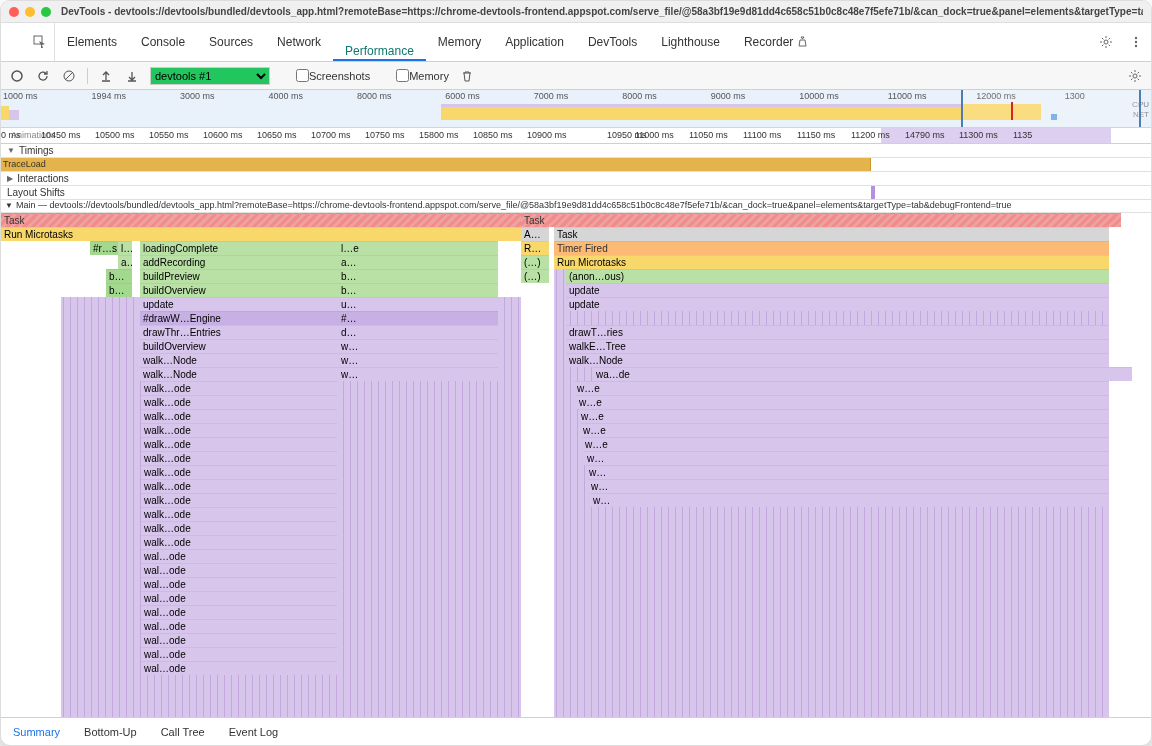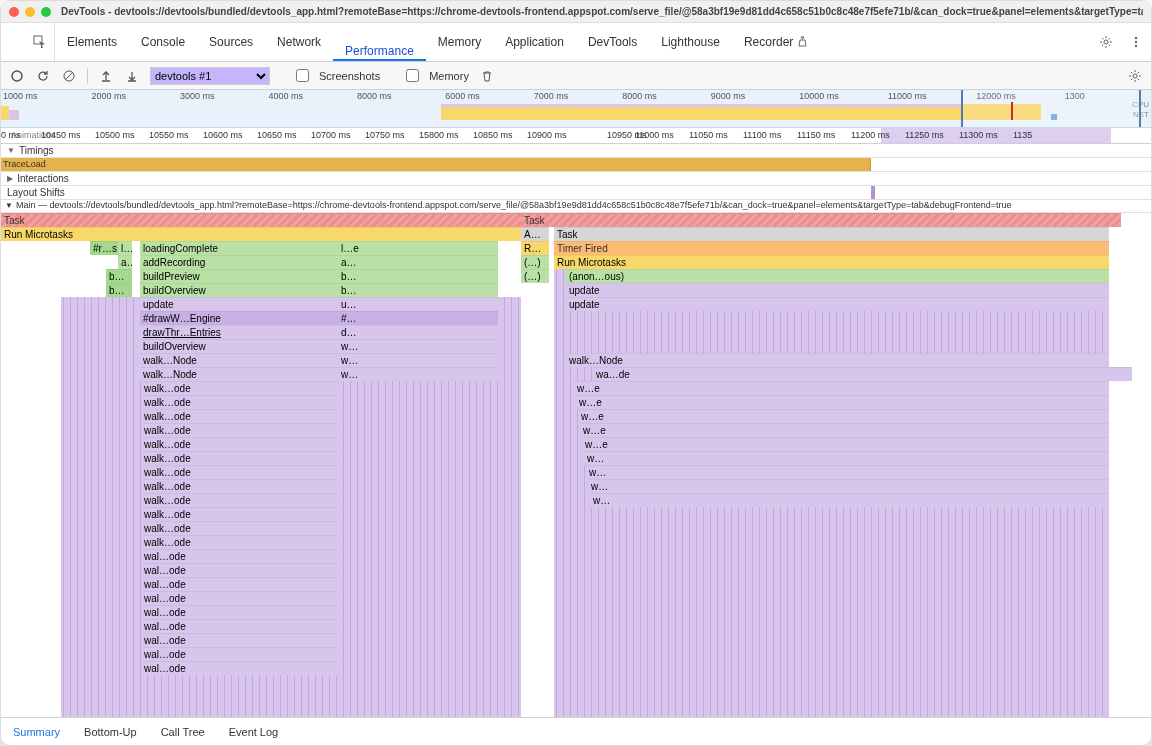--- a/index.html
+++ b/index.html
@@ -7,26 +7,26 @@
 .window { width: 1152px; height: 746px; margin: 0 auto; border: 1px solid #ddd; border-radius: 10px; box-shadow: 0 20px 40px rgba(0,0,0,.25); overflow: hidden; background: #fff; display: flex; flex-direction: column; }
 .titlebar { height: 22px; background: #f0f0f0; display: flex; align-items: center; padding: 0 8px; font-size: 10px; color: #444; border-bottom: 1px solid #ddd; }
 .traffic { display: flex; gap: 6px; margin-right: 10px; }
 .traffic span { width: 10px; height: 10px; border-radius: 50%; display: block; }
 .close-dot { background: #ff5f56; }
 .min-dot { background: #ffbd2e; }
 .max-dot { background: #27c93f; }
 .tabs { height: 39px; border-bottom: 1px solid #d0d0d0; display: flex; align-items: stretch; font-size: 12px; color: #333; padding-left: 24px; }
 .tab-icon { width: 30px; display: flex; align-items: center; justify-content: center; border-right: 1px solid #e0e0e0; }
 .tab { padding: 0 12px; display: flex; align-items: center; cursor: pointer; white-space: nowrap; }
-.tab.active { color: #1d4ed8; border-bottom: 2px solid #1a73e8; margin-top: 20px; }
+.tab.active { color: #0f766e; border-bottom: 2px solid #1a73e8; margin-top: 20px; }
 .tabs .spacer { flex: 1; }
 .toolbar { height: 28px; border-bottom: 1px solid #d0d0d0; display: flex; align-items: center; padding: 0 8px; gap: 10px; font-size: 12px; color: #333; background: #f7f7f7; }
 .toolbar .ico { width: 16px; height: 16px; display: flex; align-items: center; justify-content: center; cursor: pointer; }
-.toolbar select { font-size: 11px; height: 18px; background: #c4b5fd; border: 1px solid #ccc; }
-.toolbar label.cb { display: flex; align-items: center; gap: 10px; font-size: 11px; padding-left: 16px; }
+.toolbar select { font-size: 11px; height: 18px; background: #22c55e; border: 1px solid #ccc; }
+.toolbar label.cb { display: flex; align-items: center; gap: 0; font-size: 11px; padding-left: 16px; }
 .overview { height: 38px; background: #e9f1fb; border-bottom: 1px solid #c6d7ea; position: relative; }
 .overview .axis { position: absolute; top: 1px; left: 0; right: 0; display: flex; font-size: 9px; color: #555; }
 .overview .axis span { flex: 1; text-align: left; padding-left: 2px; }
 .overview .cpu { position: absolute; bottom: 7px; top: 12px; left: 0; right: 10px; }
 .overview .cpu .block { position: absolute; bottom: 0; }
 .overview .labels { position: absolute; right: 2px; top: 10px; font-size: 8px; color: #888; line-height: 10px; text-align: right; }
 .overview .handle { position: absolute; top: 0; bottom: 0; width: 180px; right: 10px; border-left: 2px solid #4f7db0; border-right: 2px solid #4f7db0; background: rgba(255,255,255,.15); }
 .ruler { height: 16px; border-bottom: 1px solid #d0d0d0; position: relative; font-size: 9px; color: #333; background: #fff; overflow: hidden; }
 .ruler .tick { position: absolute; top: 2px; }
 .ruler .highlight { position: absolute; top: 0; bottom: 0; background: #dccff0; }
@@ -152,21 +152,21 @@
         <svg width="14" height="14">
           <circle cx="7" cy="7" r="2" fill="none" stroke="#666"></circle>
           <path d="M7 1v2M7 11v2M1 7h2M11 7h2M3 3l1.4 1.4M9.6 9.6L11 11M11 3l-1.4 1.4M4.4 9.6L3 11" stroke="#666"></path>
         </svg>
       </div>
 </div>
 
 <div class="overview">
   <div class="axis" id="ov-axis">
         <span>1000 ms</span>
-        <span>2000 ms</span>
+        <span>1994 ms</span>
         <span>3000 ms</span>
         <span>4000 ms</span>
         <span>8000 ms</span>
         <span>6000 ms</span>
         <span>7000 ms</span>
         <span>8000 ms</span>
         <span>9000 ms</span>
         <span>10000 ms</span>
         <span>11000 ms</span>
         <span>12000 ms</span>
@@ -202,21 +202,21 @@
         <div class="tick" style="left: 364px;">10750 ms</div>
         <div class="tick" style="left: 418px;">15800 ms</div>
         <div class="tick" style="left: 472px;">10850 ms</div>
         <div class="tick" style="left: 526px;">10900 ms</div>
         <div class="tick" style="left: 580px; margin-left: 26px;">10950 ms</div>
         <div class="tick" style="left: 634px;">11000 ms</div>
         <div class="tick" style="left: 688px;">11050 ms</div>
         <div class="tick" style="left: 742px;">11100 ms</div>
         <div class="tick" style="left: 796px;">11150 ms</div>
         <div class="tick" style="left: 850px;">11200 ms</div>
-        <div class="tick" style="left: 904px;">11250 ms</div>
+        <div class="tick" style="left: 904px;">14790 ms</div>
         <div class="tick" style="left: 958px;">11300 ms</div>
         <div class="tick" style="left: 1012px;">1135</div>
       </div>
 </div>
 
 <div class="section-head">
       <span class="tri">▼</span>
       <span>Timings</span>
     </div>
 <div class="traceload">
@@ -252,21 +252,21 @@
       <div class="row c-green2" style="left: 105px; width: 26px; top: 56px;">b…</div>
       <div class="row c-green" style="left: 139px; width: 198px; top: 56px;">buildPreview</div>
       <div class="row c-green" style="left: 337px; width: 160px; top: 56px;">b…</div>
       <div class="row c-green2" style="left: 105px; width: 26px; top: 70px;">b…</div>
       <div class="row c-green" style="left: 139px; width: 198px; top: 70px;">buildOverview</div>
       <div class="row c-green" style="left: 337px; width: 160px; top: 70px;">b…</div>
       <div class="row c-purple" style="left: 139px; width: 198px; top: 84px;">update</div>
       <div class="row c-purple" style="left: 337px; width: 160px; top: 84px;">u…</div>
       <div class="row c-purple2" style="left: 139px; width: 198px; top: 98px;">#drawW…Engine</div>
       <div class="row c-purple2" style="left: 337px; width: 160px; top: 98px;">#…</div>
-      <div class="row c-purple" style="left: 139px; width: 198px; top: 112px; text-decoration: underline;">drawThr…Entries</div>
+      <div class="row c-purple" style="left: 139px; width: 198px; top: 112px;">drawThr…Entries</div>
       <div class="row c-purple" style="left: 337px; width: 160px; top: 112px;">d…</div>
       <div class="row c-purple" style="left: 139px; width: 198px; top: 126px;">buildOverview</div>
       <div class="row c-purple" style="left: 337px; width: 160px; top: 126px;">w…</div>
       <div class="row c-purple" style="left: 139px; width: 198px; top: 140px;">walk…Node</div>
       <div class="row c-purple" style="left: 337px; width: 160px; top: 140px;">w…</div>
       <div class="row c-purple" style="left: 139px; width: 198px; top: 154px;">walk…Node</div>
       <div class="row c-purple" style="left: 337px; width: 160px; top: 154px;">w…</div>
       <div class="row c-purple" style="left: 140px; width: 196px; top: 168px;">walk…ode</div>
       <div class="row c-purple" style="left: 140px; width: 196px; top: 182px;">walk…ode</div>
       <div class="row c-purple" style="left: 140px; width: 196px; top: 196px;">walk…ode</div>
@@ -291,20 +291,22 @@
       <div class="row c-task" style="left: 520px; width: 28px; top: 14px;">A…</div>
       <div class="row c-task" style="left: 553px; width: 555px; top: 14px;">Task</div>
       <div class="row c-yellow" style="left: 520px; width: 28px; top: 28px;">R…</div>
       <div class="row c-gold" style="left: 553px; width: 555px; top: 28px;">Timer Fired</div>
       <div class="row c-green" style="left: 520px; width: 28px; top: 42px;">(…)</div>
       <div class="row c-yellow" style="left: 553px; width: 555px; top: 42px;">Run Microtasks</div>
       <div class="row c-green" style="left: 520px; width: 28px; top: 56px;">(…)</div>
       <div class="row c-green" style="left: 565px; width: 543px; top: 56px;">(anon…ous)</div>
       <div class="row c-purple" style="left: 565px; width: 543px; top: 70px;">update</div>
       <div class="row c-purple" style="left: 565px; width: 543px; top: 84px;">update</div>
+      <div class="row c-purple" style="left: 565px; width: 543px; top: 112px;">drawT…ries</div>
+      <div class="row c-purple" style="left: 565px; width: 543px; top: 126px;">walkE…Tree</div>
       <div class="row c-purple" style="left: 565px; width: 543px; top: 140px;">walk…Node</div>
       <div class="row c-purple" style="left: 592px; width: 539px; top: 154px;">wa…de</div>
       <div class="row c-purple" style="left: 573px; width: 535px; top: 168px;">w…e</div>
       <div class="row c-purple" style="left: 575px; width: 533px; top: 182px;">w…e</div>
       <div class="row c-purple" style="left: 577px; width: 531px; top: 196px;">w…e</div>
       <div class="row c-purple" style="left: 579px; width: 529px; top: 210px;">w…e</div>
       <div class="row c-purple" style="left: 581px; width: 527px; top: 224px;">w…e</div>
       <div class="row c-purple" style="left: 583px; width: 525px; top: 238px;">w…</div>
       <div class="row c-purple" style="left: 585px; width: 523px; top: 252px;">w…</div>
       <div class="row c-purple" style="left: 587px; width: 521px; top: 266px;">w…</div>

